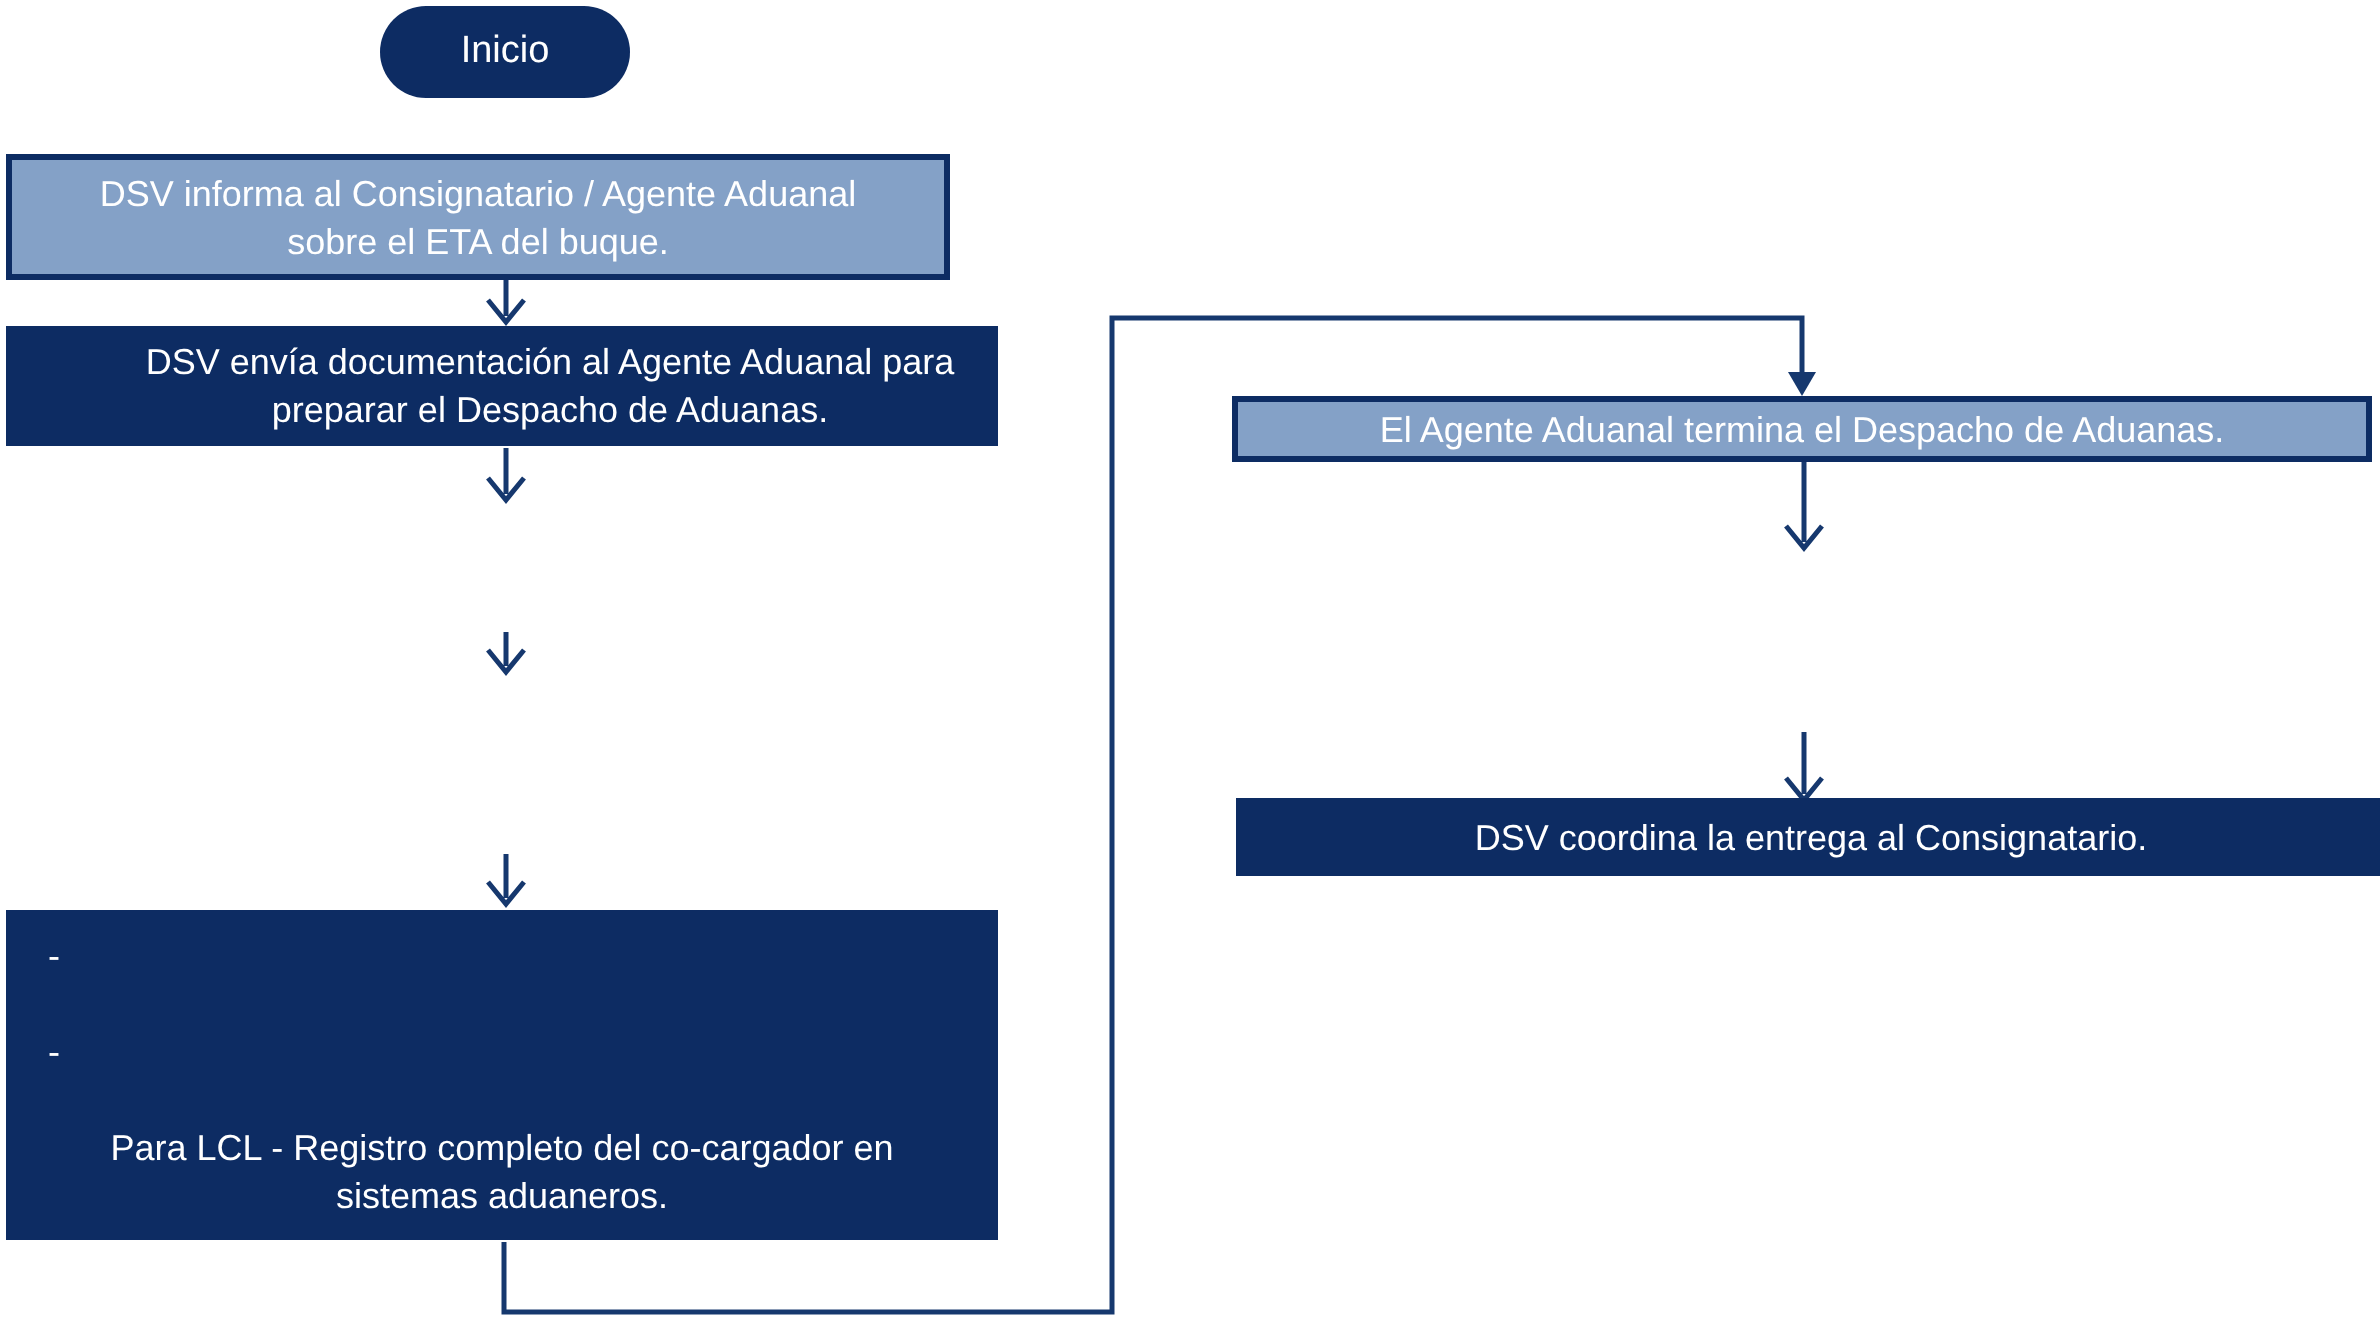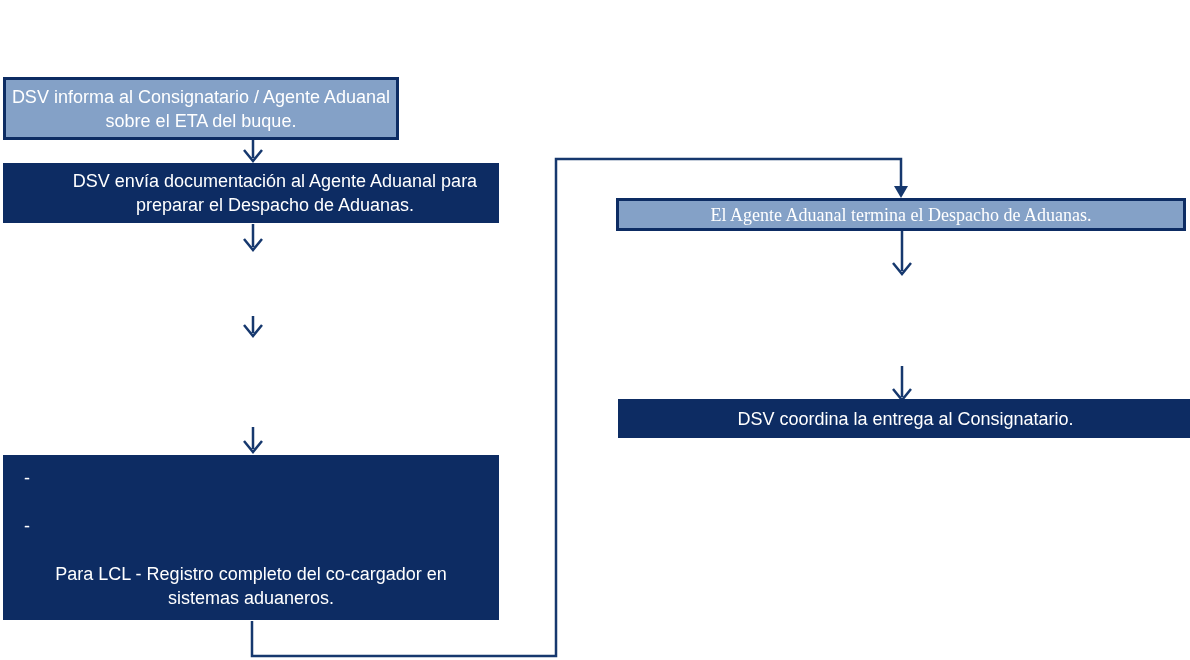--- a/index.html
+++ b/index.html
@@ -26,27 +26,27 @@
   .light{background:var(--light-blue);border:3px solid var(--dark-navy);}
   .dark{background:var(--dark-navy);border:3px solid var(--dark-navy);}
   .pill{
     position:absolute;box-sizing:border-box;
     display:flex;align-items:center;justify-content:center;
     background:var(--dark-navy);color:var(--text-color);
     font-size:19px;border-radius:25px;
   }
   
   .pos-start{left:190px;top:3px;width:125px;height:46px;}
-  .pos-l0{left:3px;top:77px;width:396px;height:63px;}
+  .pos-l0{left:3px;top:77px;width:472px;height:63px;}
   .pos-l1{left:3px;top:163px;width:496px;height:60px;padding-left:48px;}
   .pos-l2{left:3px;top:253px;width:496px;height:63px;}
   .pos-l3{left:3px;top:339px;width:496px;height:88px;}
   .pos-l4{left:3px;top:455px;width:496px;height:165px;flex-direction:column;justify-content:center;}
   
-  .pos-r0{left:616px;top:198px;width:570px;height:33px;font-family:Liberation Serif, serif;}
+  .pos-r0{left:616px;top:198px;width:570px;height:33px;}
   .pos-r1{left:616px;top:277px;width:570px;height:88px;}
   .pos-r2{left:618px;top:399px;width:572px;height:39px;border-right:none;}
   .pos-end{left:850px;top:469px;width:105px;height:51px;}
   
   .list-item{position:relative;width:100%;box-sizing:border-box;padding:0 18px;text-align:center;}
   .list-item .marker{position:absolute;left:18px;top:0;}
 </style>
 </head>
 <body>
 
@@ -59,20 +59,21 @@
     <path class="stroke" d="M253,316 V333 M244,325 L253,336 L262,325"></path>
     <path class="stroke" d="M253,427 V449 M244,441 L253,452 L262,441"></path>
 
     <path class="stroke" d="M902,231 V271 M893,263 L902,274 L911,263"></path>
     <path class="stroke" d="M902,366 V397 M893,389 L902,400 L911,389"></path>
 
     <path class="stroke" d="M252,621 V656 H556 V159 H901 V188"></path>
     <polygon class="fillhead" points="901,198 894,186 908,186"></polygon>
   </svg>
 
+  <div class="pill pos-start">Inicio</div>
 
   <div class="node light pos-l0">DSV informa al Consignatario / Agente Aduanal
 sobre el ETA del buque.</div>
 
   <div class="node dark pos-l1">DSV envía documentación al Agente Aduanal para
 preparar el Despacho de Aduanas.</div>
 
 
 
   <div class="node dark pos-l4">

